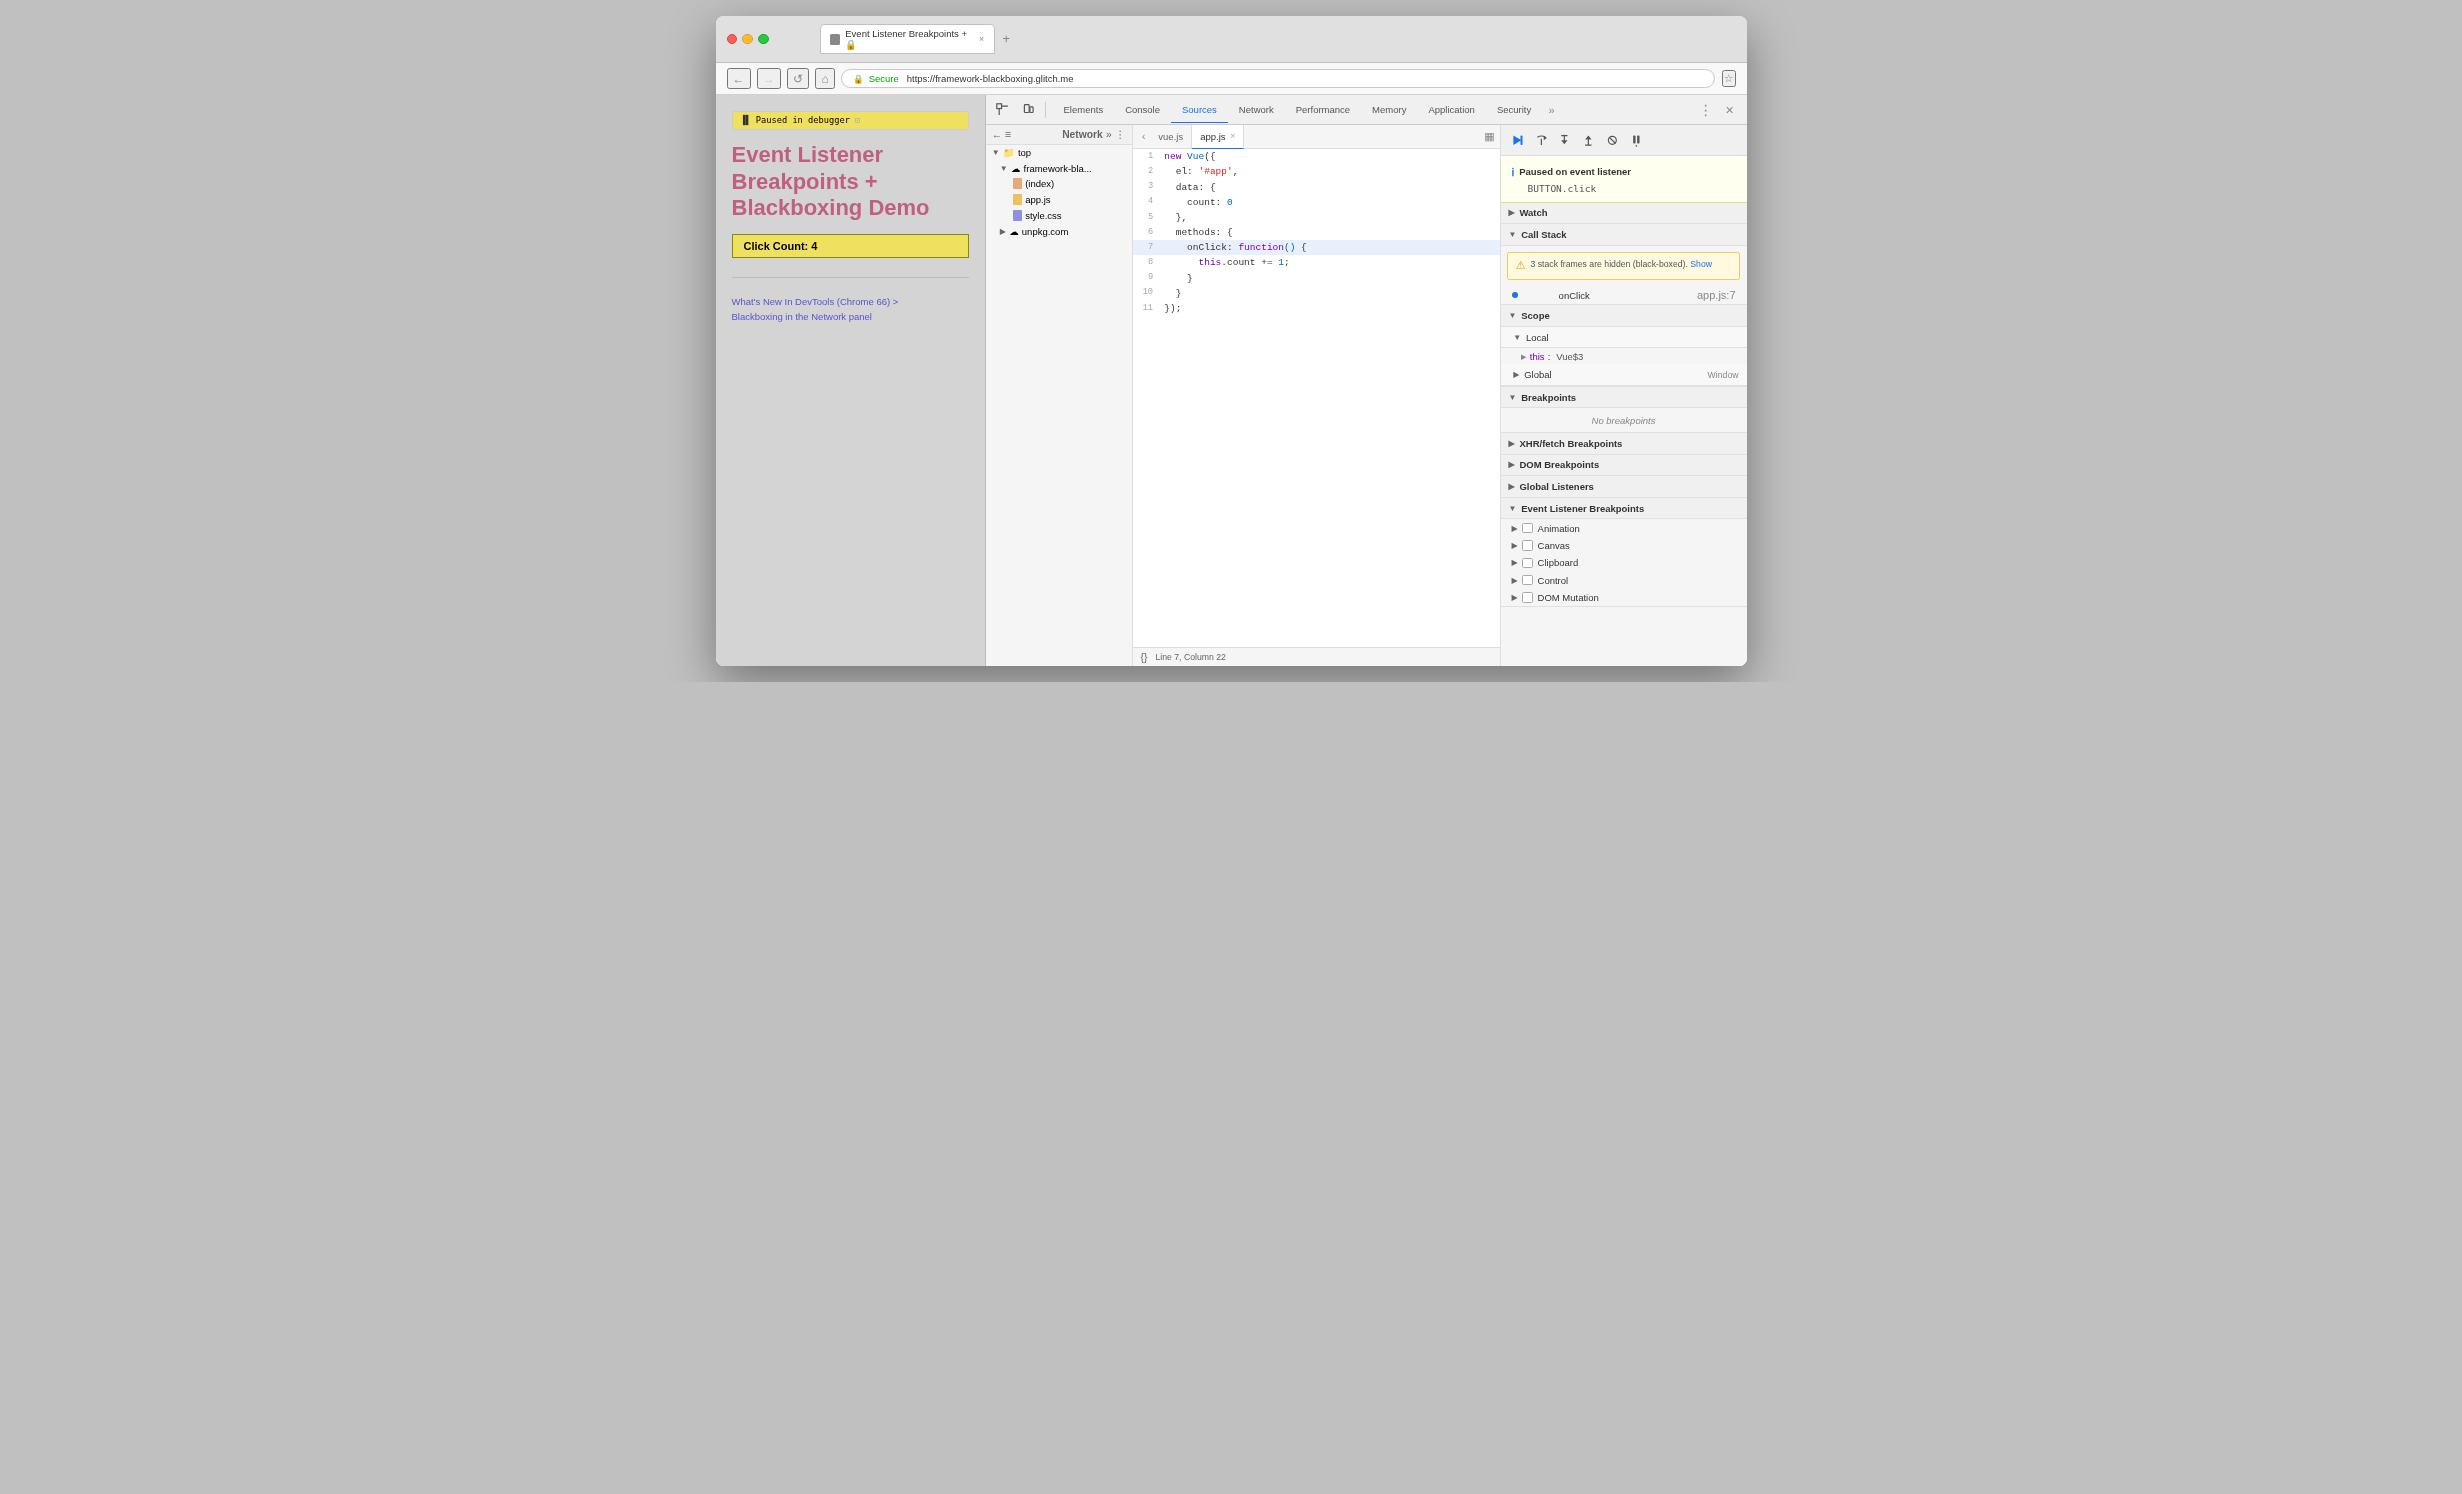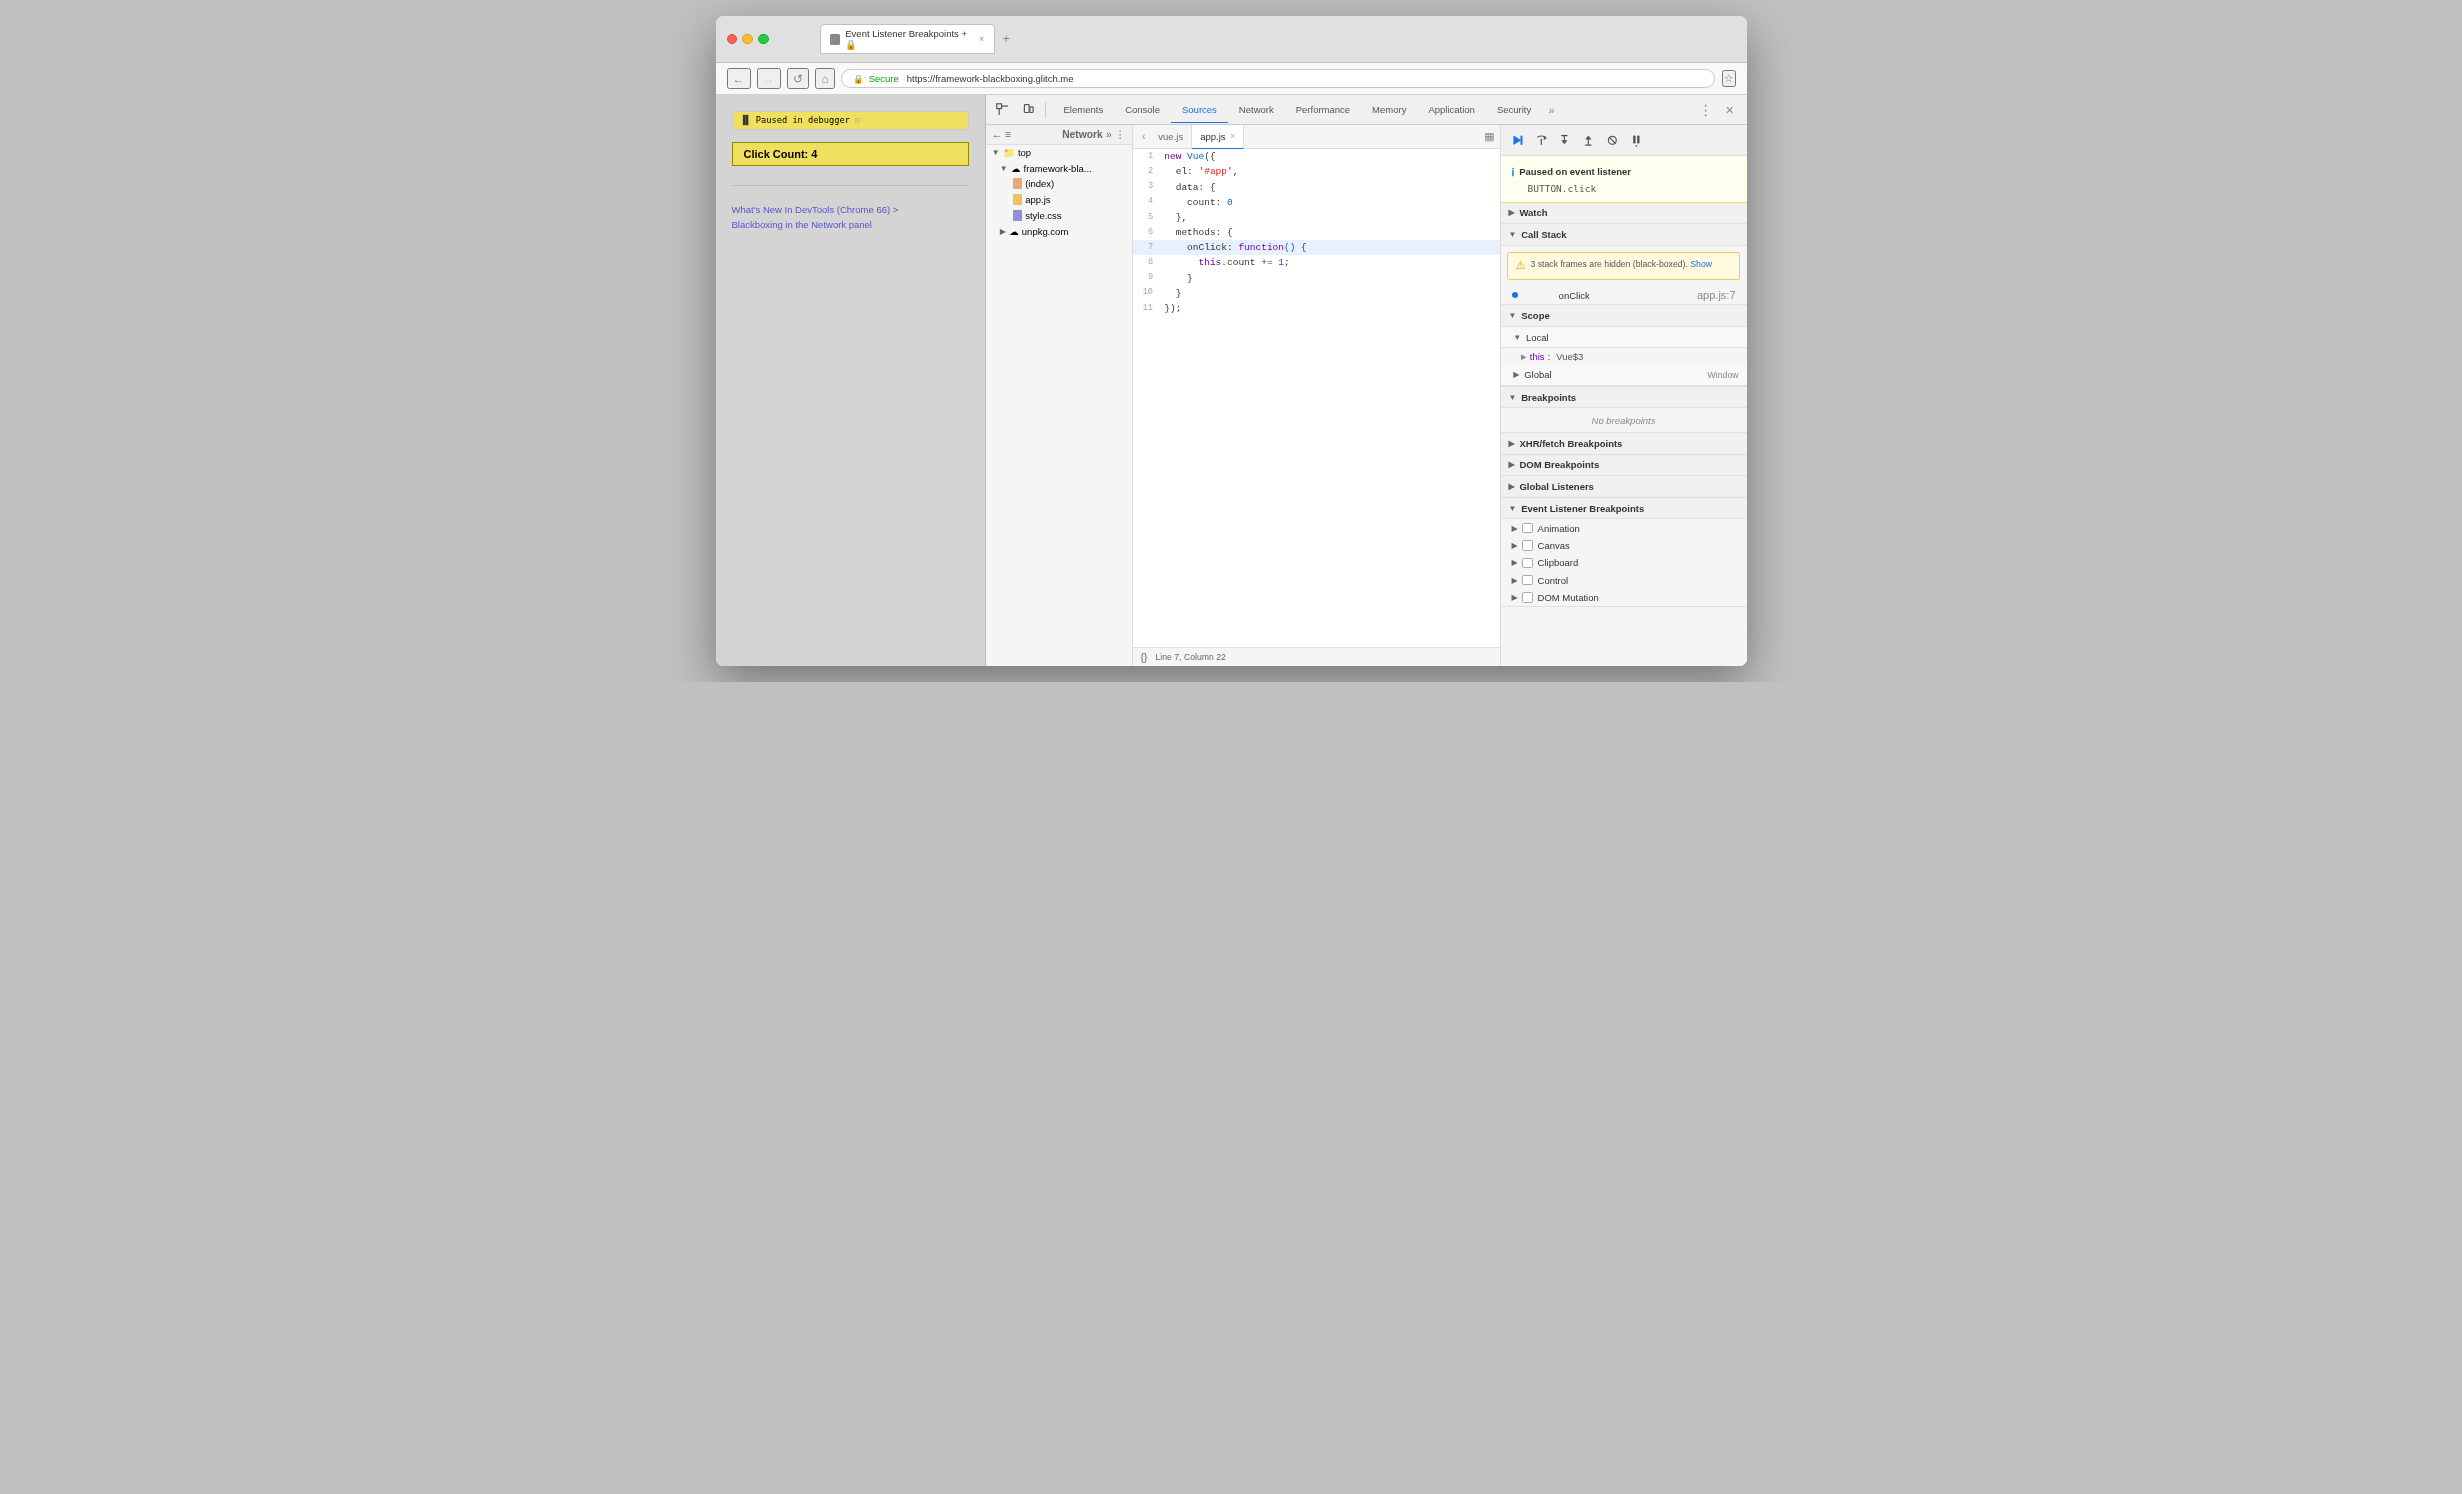--- a/index.html
+++ b/index.html
@@ -302,20 +302,21 @@
   </div>
 
   <div class="main-area">
 
     <div class="preview-pane">
       <div class="paused-banner">
         <span class="paused-icon">▐▌</span>
         <span>Paused in debugger</span>
         <span style="color:#aaa;">⊡</span>
       </div>
+      <div class="page-title">Event Listener Breakpoints + Blackboxing Demo</div>
       <div class="click-count-btn">Click Count: 4</div>
       <div class="divider-line"></div>
       <div class="link-text">
         <a>What's New In DevTools (Chrome 66) &gt;</a><br>
         <a>Blackboxing in the Network panel</a>
       </div>
     </div>
 
     <div class="devtools-panel">
 

